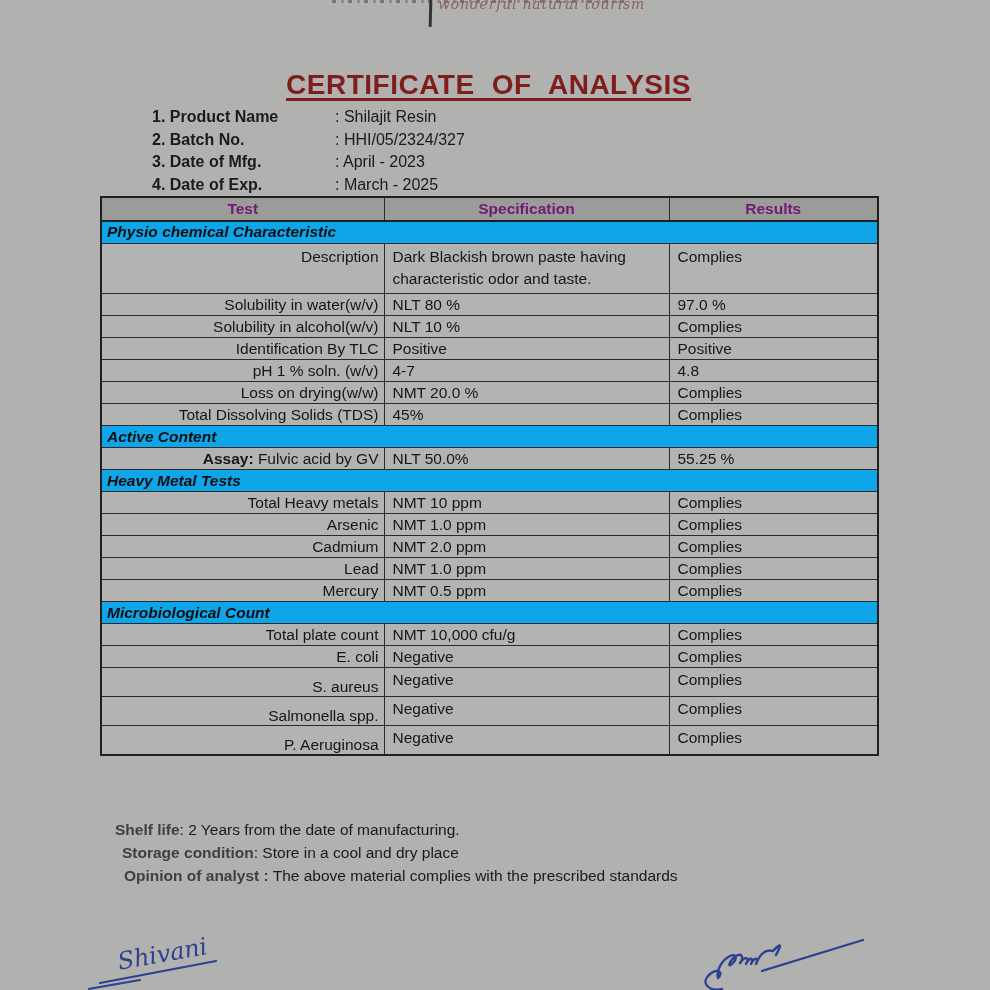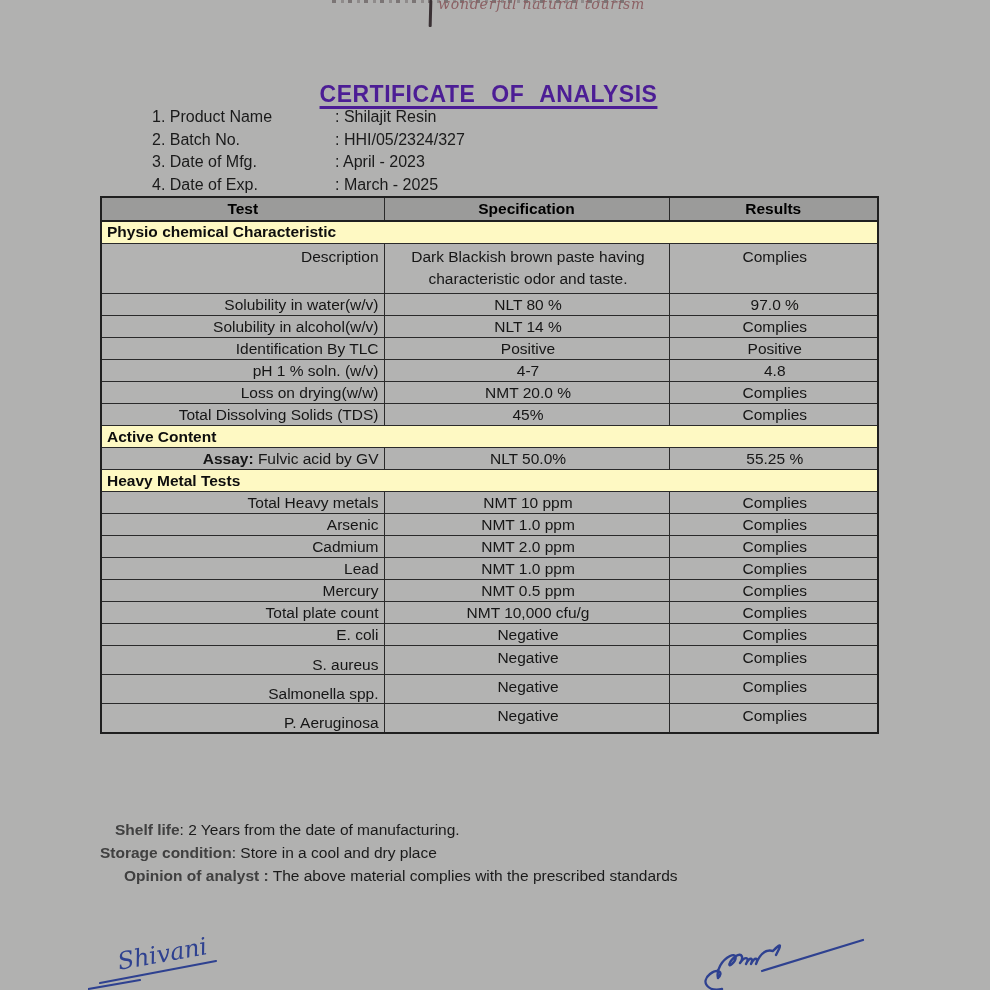--- a/index.html
+++ b/index.html
@@ -28,61 +28,61 @@
     position: absolute; left: 438px; top: -4px;
     font-family: "DejaVu Serif", serif; font-style: italic;
     font-size: 14px; letter-spacing: .8px; color: #8c6164;
     white-space: nowrap;
   }
 
   
   .title-band { position: absolute; left: 100px; top: 69px; width: 777px; text-align: center; }
   .cert-title {
     display: inline-block;
-    font-size: 23px; font-weight: bold; color: #4c1d95;
+    font-size: 28px; font-weight: bold; color: #7f1d1d;
     letter-spacing: .5px; word-spacing: 9px;
-    text-decoration: underline; text-decoration-thickness: 2.5px; text-underline-offset: 4px; margin-top: 12px;
+    text-decoration: underline; text-decoration-thickness: 2.5px; text-underline-offset: 4px;
   }
 
   
   .product-info { position: absolute; left: 152px; top: 106px; }
   .info-row { display: flex; height: 22.6px; align-items: center; font-size: 16px; }
-  .info-label { width: 183px; }
+  .info-label { width: 183px; font-weight: bold; }
   .info-value { white-space: nowrap; }
 
   
   .coa-table {
     position: absolute; left: 100px; top: 196px; width: 777px;
     border-collapse: collapse; table-layout: fixed;
     font-size: 15.5px; color: #161616;
     border: 2px solid #1f1f1f;
   }
   .coa-table th, .coa-table td { border: 1px solid #2a2a2a; }
   .coa-table thead th {
     background: #9b9b9a; font-weight: bold; height: 24px;
-    text-align: center; border-bottom: 2px solid #1f1f1f; color: #000000;
+    text-align: center; border-bottom: 2px solid #1f1f1f; color: #701a75;
   }
   .coa-table td { height: 22px; padding: 1px 5px; vertical-align: middle; background: #b3b3b2; }
-  td.cell-section { font-weight: bold; color: #0e0e0e; background: #fef9c3; }
+  td.cell-section { font-weight: bold; color: #0e0e0e; background: #0ea5e9; font-style: italic; }
   td.cell-test { text-align: right; }
-  td.cell-spec, td.cell-res { text-align: center; padding-left: 8px; }
+  td.cell-spec, td.cell-res { text-align: left; padding-left: 8px; }
   .bold-prefix { font-weight: bold; }
   
   .coa-table tbody tr.row-desc td { vertical-align: top; line-height: 1.45; padding-top: 2px; padding-bottom: 3px; }
   
   .coa-table tbody tr:nth-last-child(-n+3) td { height: 29px; }
   .coa-table tbody tr:nth-last-child(-n+3) td.cell-spec,
   .coa-table tbody tr:nth-last-child(-n+3) td.cell-res { vertical-align: top; padding-top: 3px; }
   .coa-table tbody tr:nth-last-child(-n+3) td.cell-test { vertical-align: bottom; padding-bottom: 0; }
 
   
   .notes { position: absolute; left: 100px; top: 821px; width: 820px; font-size: 15.5px; }
   .note-line { margin-bottom: 5.5px; line-height: 17.5px; }
   .note-line:nth-child(1) { margin-left: 15px; }
-  .note-line:nth-child(2) { }
+  .note-line:nth-child(2) { margin-left: 22px; }
   .note-line:nth-child(3) { margin-left: 24px; }
   .note-label { font-weight: bold; color: #404040; }
 
   
   .sig { position: absolute; }
   .sig-left { left: 88px; top: 934px; }
   .sig-right { left: 688px; top: 918px; }
 </style>
 </head>
 <body>
@@ -138,21 +138,21 @@
         <td class="cell-spec">Dark Blackish brown paste having characteristic odor and taste.</td>
         <td class="cell-res">Complies</td>
       </tr>
       <tr>
         <td class="cell-test">Solubility in water(w/v)</td>
         <td class="cell-spec">NLT 80 %</td>
         <td class="cell-res">97.0 %</td>
       </tr>
       <tr>
         <td class="cell-test">Solubility in alcohol(w/v)</td>
-        <td class="cell-spec">NLT 14 %</td>
+        <td class="cell-spec">NLT 10 %</td>
         <td class="cell-res">Complies</td>
       </tr>
       <tr>
         <td class="cell-test">Identification By TLC</td>
         <td class="cell-spec">Positive</td>
         <td class="cell-res">Positive</td>
       </tr>
       <tr>
         <td class="cell-test">pH 1 % soln. (w/v)</td>
         <td class="cell-spec">4-7</td>
@@ -196,20 +196,23 @@
       </tr>
       <tr>
         <td class="cell-test">Lead</td>
         <td class="cell-spec">NMT 1.0 ppm</td>
         <td class="cell-res">Complies</td>
       </tr>
       <tr>
         <td class="cell-test">Mercury</td>
         <td class="cell-spec">NMT 0.5 ppm</td>
         <td class="cell-res">Complies</td>
+      </tr>
+      <tr>
+        <td class="cell-section" colspan="3">Microbiological Count</td>
       </tr>
       <tr>
         <td class="cell-test">Total plate count</td>
         <td class="cell-spec">NMT 10,000 cfu/g</td>
         <td class="cell-res">Complies</td>
       </tr>
       <tr>
         <td class="cell-test">E. coli</td>
         <td class="cell-spec">Negative</td>
         <td class="cell-res">Complies</td>

